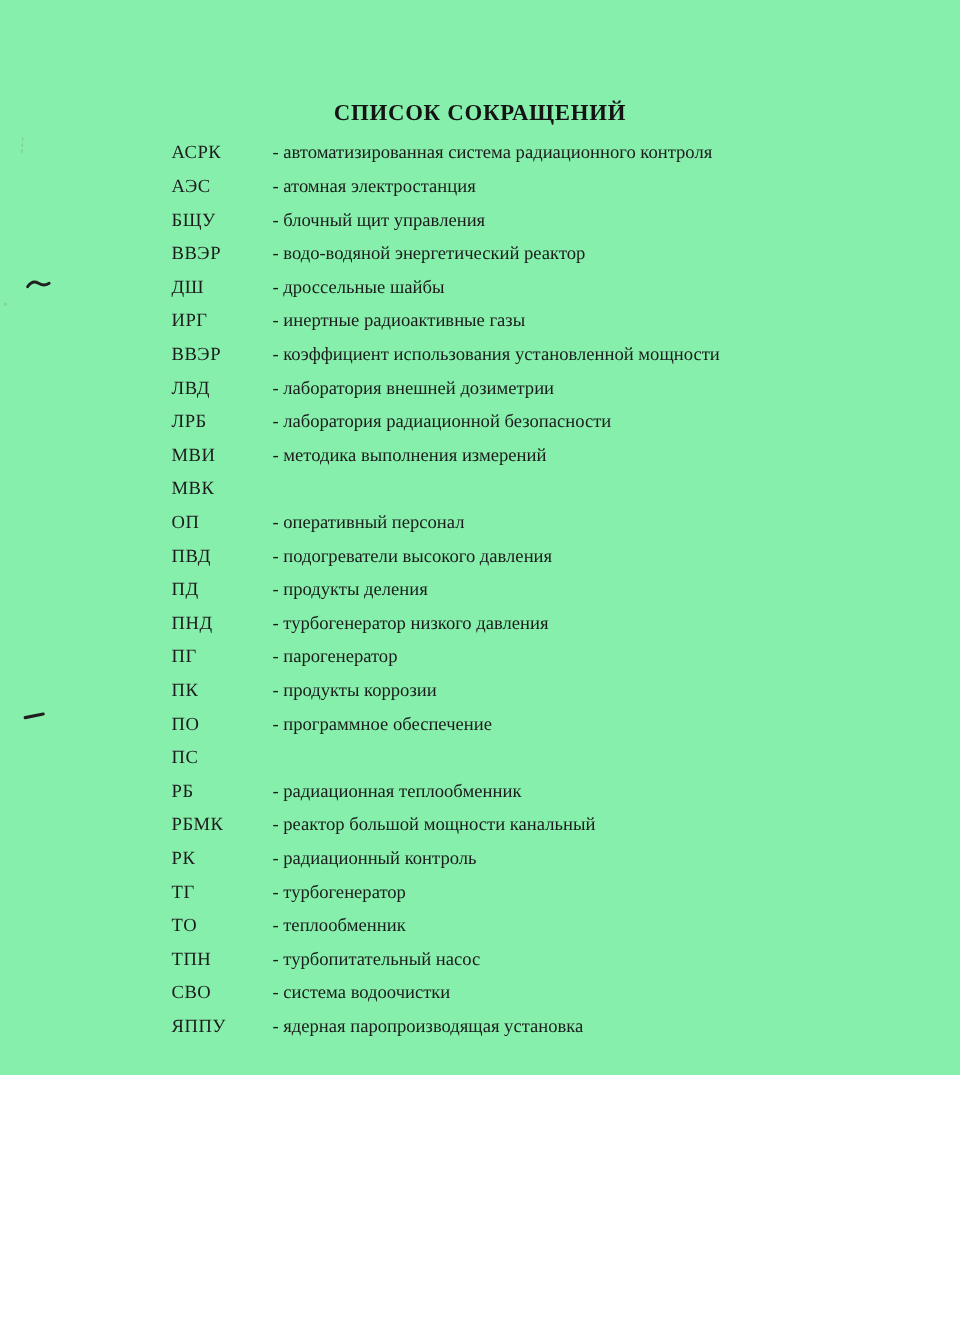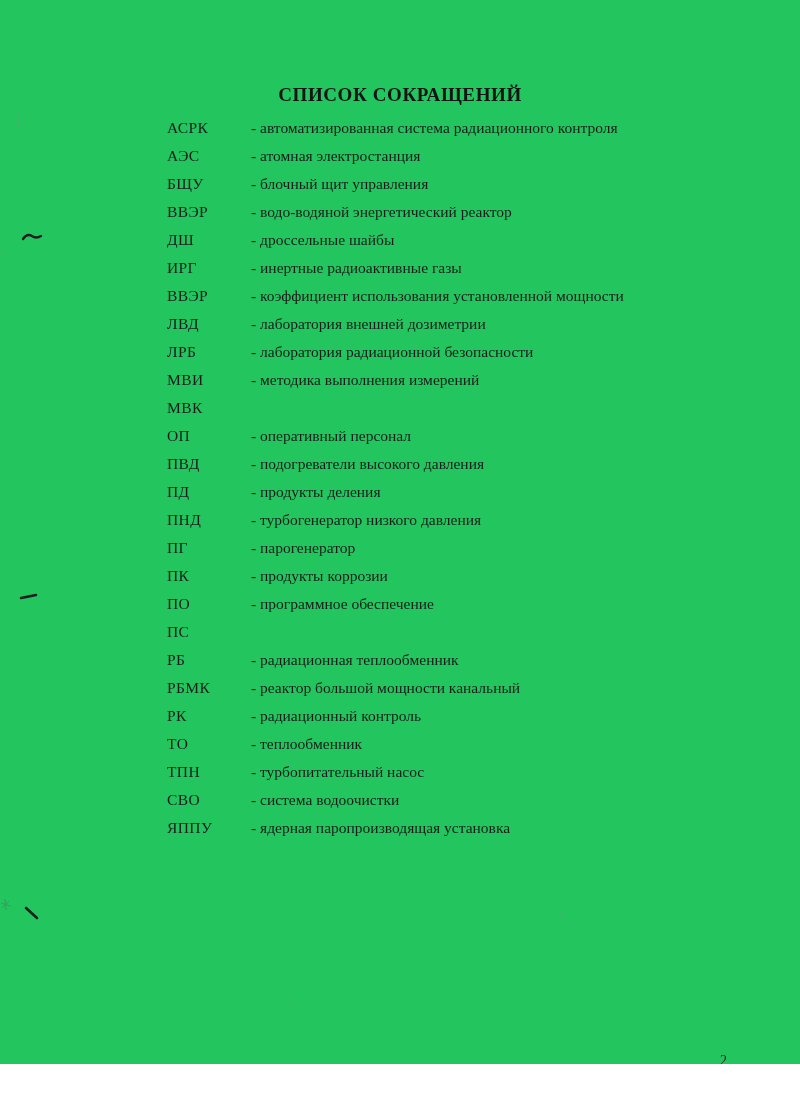--- a/index.html
+++ b/index.html
@@ -3,22 +3,22 @@
 <meta charset="utf-8">
 <style>
   html, body {
     margin: 0;
     padding: 0;
     background: #ffffff;
   }
   .page {
     position: relative;
     width: 800px;
-    height: 1064px;
-    background: #22c55e;
+    height: 896px;
+    background: #86efac;
     overflow: hidden;
     font-family: "Liberation Serif", "DejaVu Serif", serif;
     color: #1c1c1c;
   }
   .title {
     position: absolute;
     top: 84px;
     left: 0;
     width: 100%;
     margin: 0;
@@ -33,21 +33,20 @@
     top: 114px;
     left: 0;
     right: 0;
   }
   .row {
     display: flex;
     height: 28px;
     line-height: 28px;
     padding-left: 143px;
     font-size: 15.5px;
-    margin-left: 24px;
   }
   .abbr {
     flex: 0 0 84px;
     letter-spacing: 0.4px;
   }
   .def {
     flex: 1 1 auto;
     white-space: nowrap;
   }
   .page-number {
@@ -178,20 +177,24 @@
   <div class="row">
     <span class="abbr">РБМК</span>
     <span class="def">- реактор большой мощности канальный</span>
   </div>
 
   <div class="row">
     <span class="abbr">РК</span>
     <span class="def">- радиационный контроль</span>
   </div>
 
+  <div class="row">
+    <span class="abbr">ТГ</span>
+    <span class="def">- турбогенератор</span>
+  </div>
 
   <div class="row">
     <span class="abbr">ТО</span>
     <span class="def">- теплообменник</span>
   </div>
 
   <div class="row">
     <span class="abbr">ТПН</span>
     <span class="def">- турбопитательный насос</span>
   </div>

